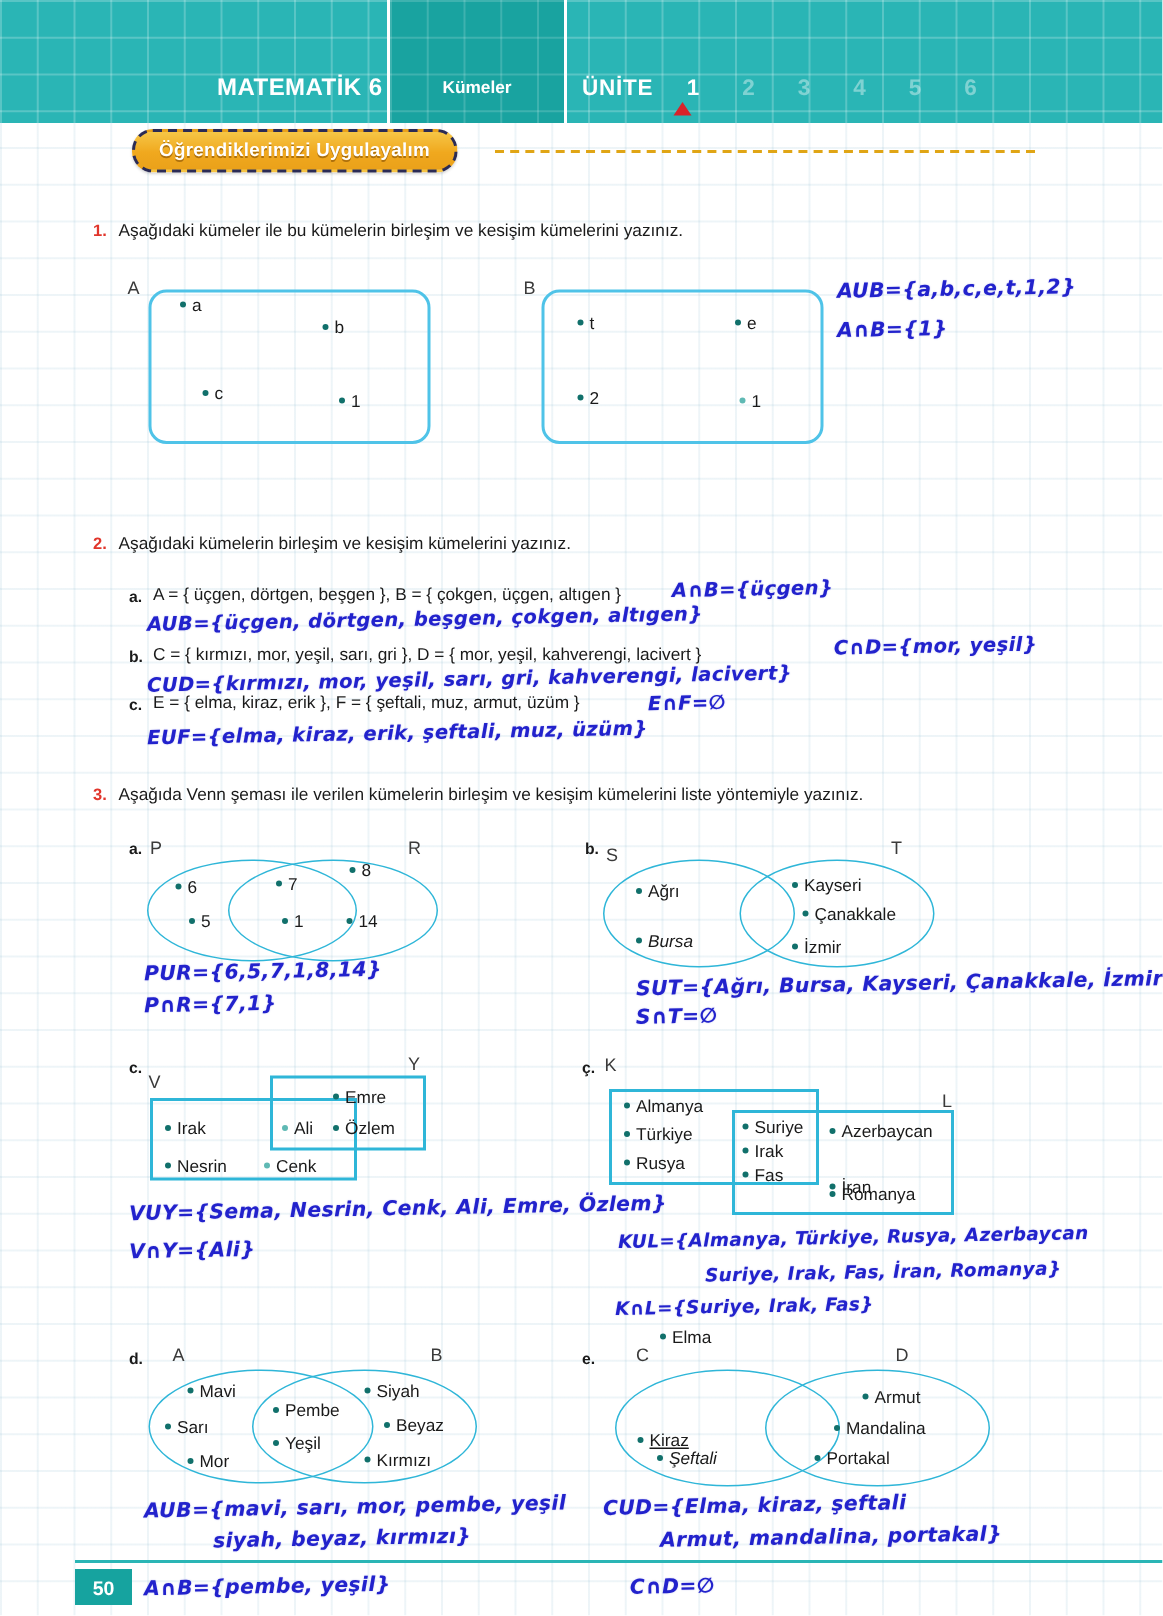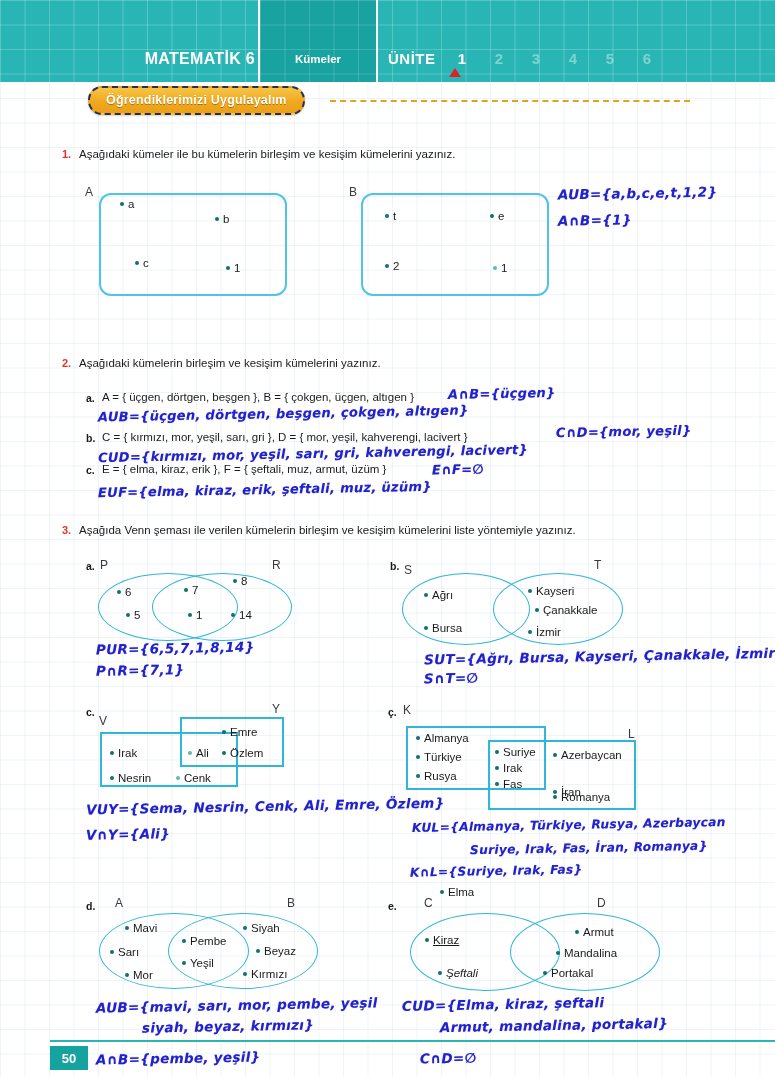--- a/index.html
+++ b/index.html
@@ -232,21 +232,21 @@
 <div class="abs itm" style="left:231px; top:609px;"><span class="dot"></span><span>14</span></div>
 <div class="hw" style="left:96px; top:640px;">PUR={6,5,7,1,8,14}</div>
 <div class="hw" style="left:96px; top:662px;">P∩R={7,1}</div>
 
 <div class="abs sublbl" style="left:390px; top:560px;">b.</div>
 <div class="abs setlbl" style="left:404px; top:563px;">S</div>
 <div class="abs setlbl" style="left:594px; top:558px;">T</div>
 <div class="ellipse" style="left:402px; top:573px; width:128px; height:72px;"></div>
 <div class="ellipse" style="left:493px; top:573px; width:130px; height:72px;"></div>
 <div class="abs itm" style="left:424px; top:589px;"><span class="dot"></span><span>Ağrı</span></div>
-<div class="abs itm" style="left:424px; top:622px;"><span class="dot"></span><span>Bursa</span></div>
+<div class="abs itm" style="left:424px; top:622px;font-style:italic;"><span class="dot"></span><span>Bursa</span></div>
 <div class="abs itm" style="left:528px; top:585px;"><span class="dot"></span><span>Kayseri</span></div>
 <div class="abs itm" style="left:535px; top:604px;"><span class="dot"></span><span>Çanakkale</span></div>
 <div class="abs itm" style="left:528px; top:626px;"><span class="dot"></span><span>İzmir</span></div>
 <div class="hw" style="left:424px; top:648px;">SUT={Ağrı, Bursa, Kayseri, Çanakkale, İzmir}</div>
 <div class="hw" style="left:424px; top:670px;">S∩T=∅</div>
 
 <div class="abs sublbl" style="left:86px;  top:706px;">c.</div>
 <div class="abs setlbl" style="left:99px;  top:714px;">V</div>
 <div class="abs setlbl" style="left:272px; top:702px;">Y</div>
 <div class="rect" style="left:100px; top:732px; width:138px; height:55px;"></div>
@@ -294,21 +294,21 @@
 <div class="hw" style="left:96px;  top:997px;">AUB={mavi, sarı, mor, pembe, yeşil</div>
 <div class="hw" style="left:142px; top:1018px;">siyah, beyaz, kırmızı}</div>
 <div class="hw" style="left:96px;  top:1050px;">A∩B={pembe, yeşil}</div>
 
 <div class="abs sublbl" style="left:388px; top:900px;">e.</div>
 <div class="abs setlbl" style="left:424px; top:896px;">C</div>
 <div class="abs setlbl" style="left:597px; top:896px;">D</div>
 <div class="ellipse" style="left:410px; top:913px; width:150px; height:78px;"></div>
 <div class="ellipse" style="left:510px; top:913px; width:150px; height:78px;"></div>
 <div class="abs itm" style="left:440px; top:886px;"><span class="dot"></span><span>Elma</span></div>
-<div class="abs itm" style="left:425px; top:934px;text-decoration:underline;"><span class="dot"></span><span>Kiraz</span></div>
+<div class="abs itm" style="left:425px; top:955px;text-decoration:underline;"><span class="dot"></span><span>Kiraz</span></div>
 <div class="abs itm" style="left:438px; top:967px;font-style:italic;"><span class="dot"></span><span>Şeftali</span></div>
 <div class="abs itm" style="left:543px; top:926px;margin-left:32px;"><span class="dot"></span><span>Armut</span></div>
 <div class="abs itm" style="left:556px; top:947px;"><span class="dot"></span><span>Mandalina</span></div>
 <div class="abs itm" style="left:543px; top:967px;"><span class="dot"></span><span>Portakal</span></div>
 <div class="hw" style="left:402px; top:996px;">CUD={Elma, kiraz, şeftali</div>
 <div class="hw" style="left:440px; top:1017px;">Armut, mandalina, portakal}</div>
 <div class="hw" style="left:420px; top:1050px;">C∩D=∅</div>
 
 <div class="footrule"></div>
 <div class="pagenum">50</div>

